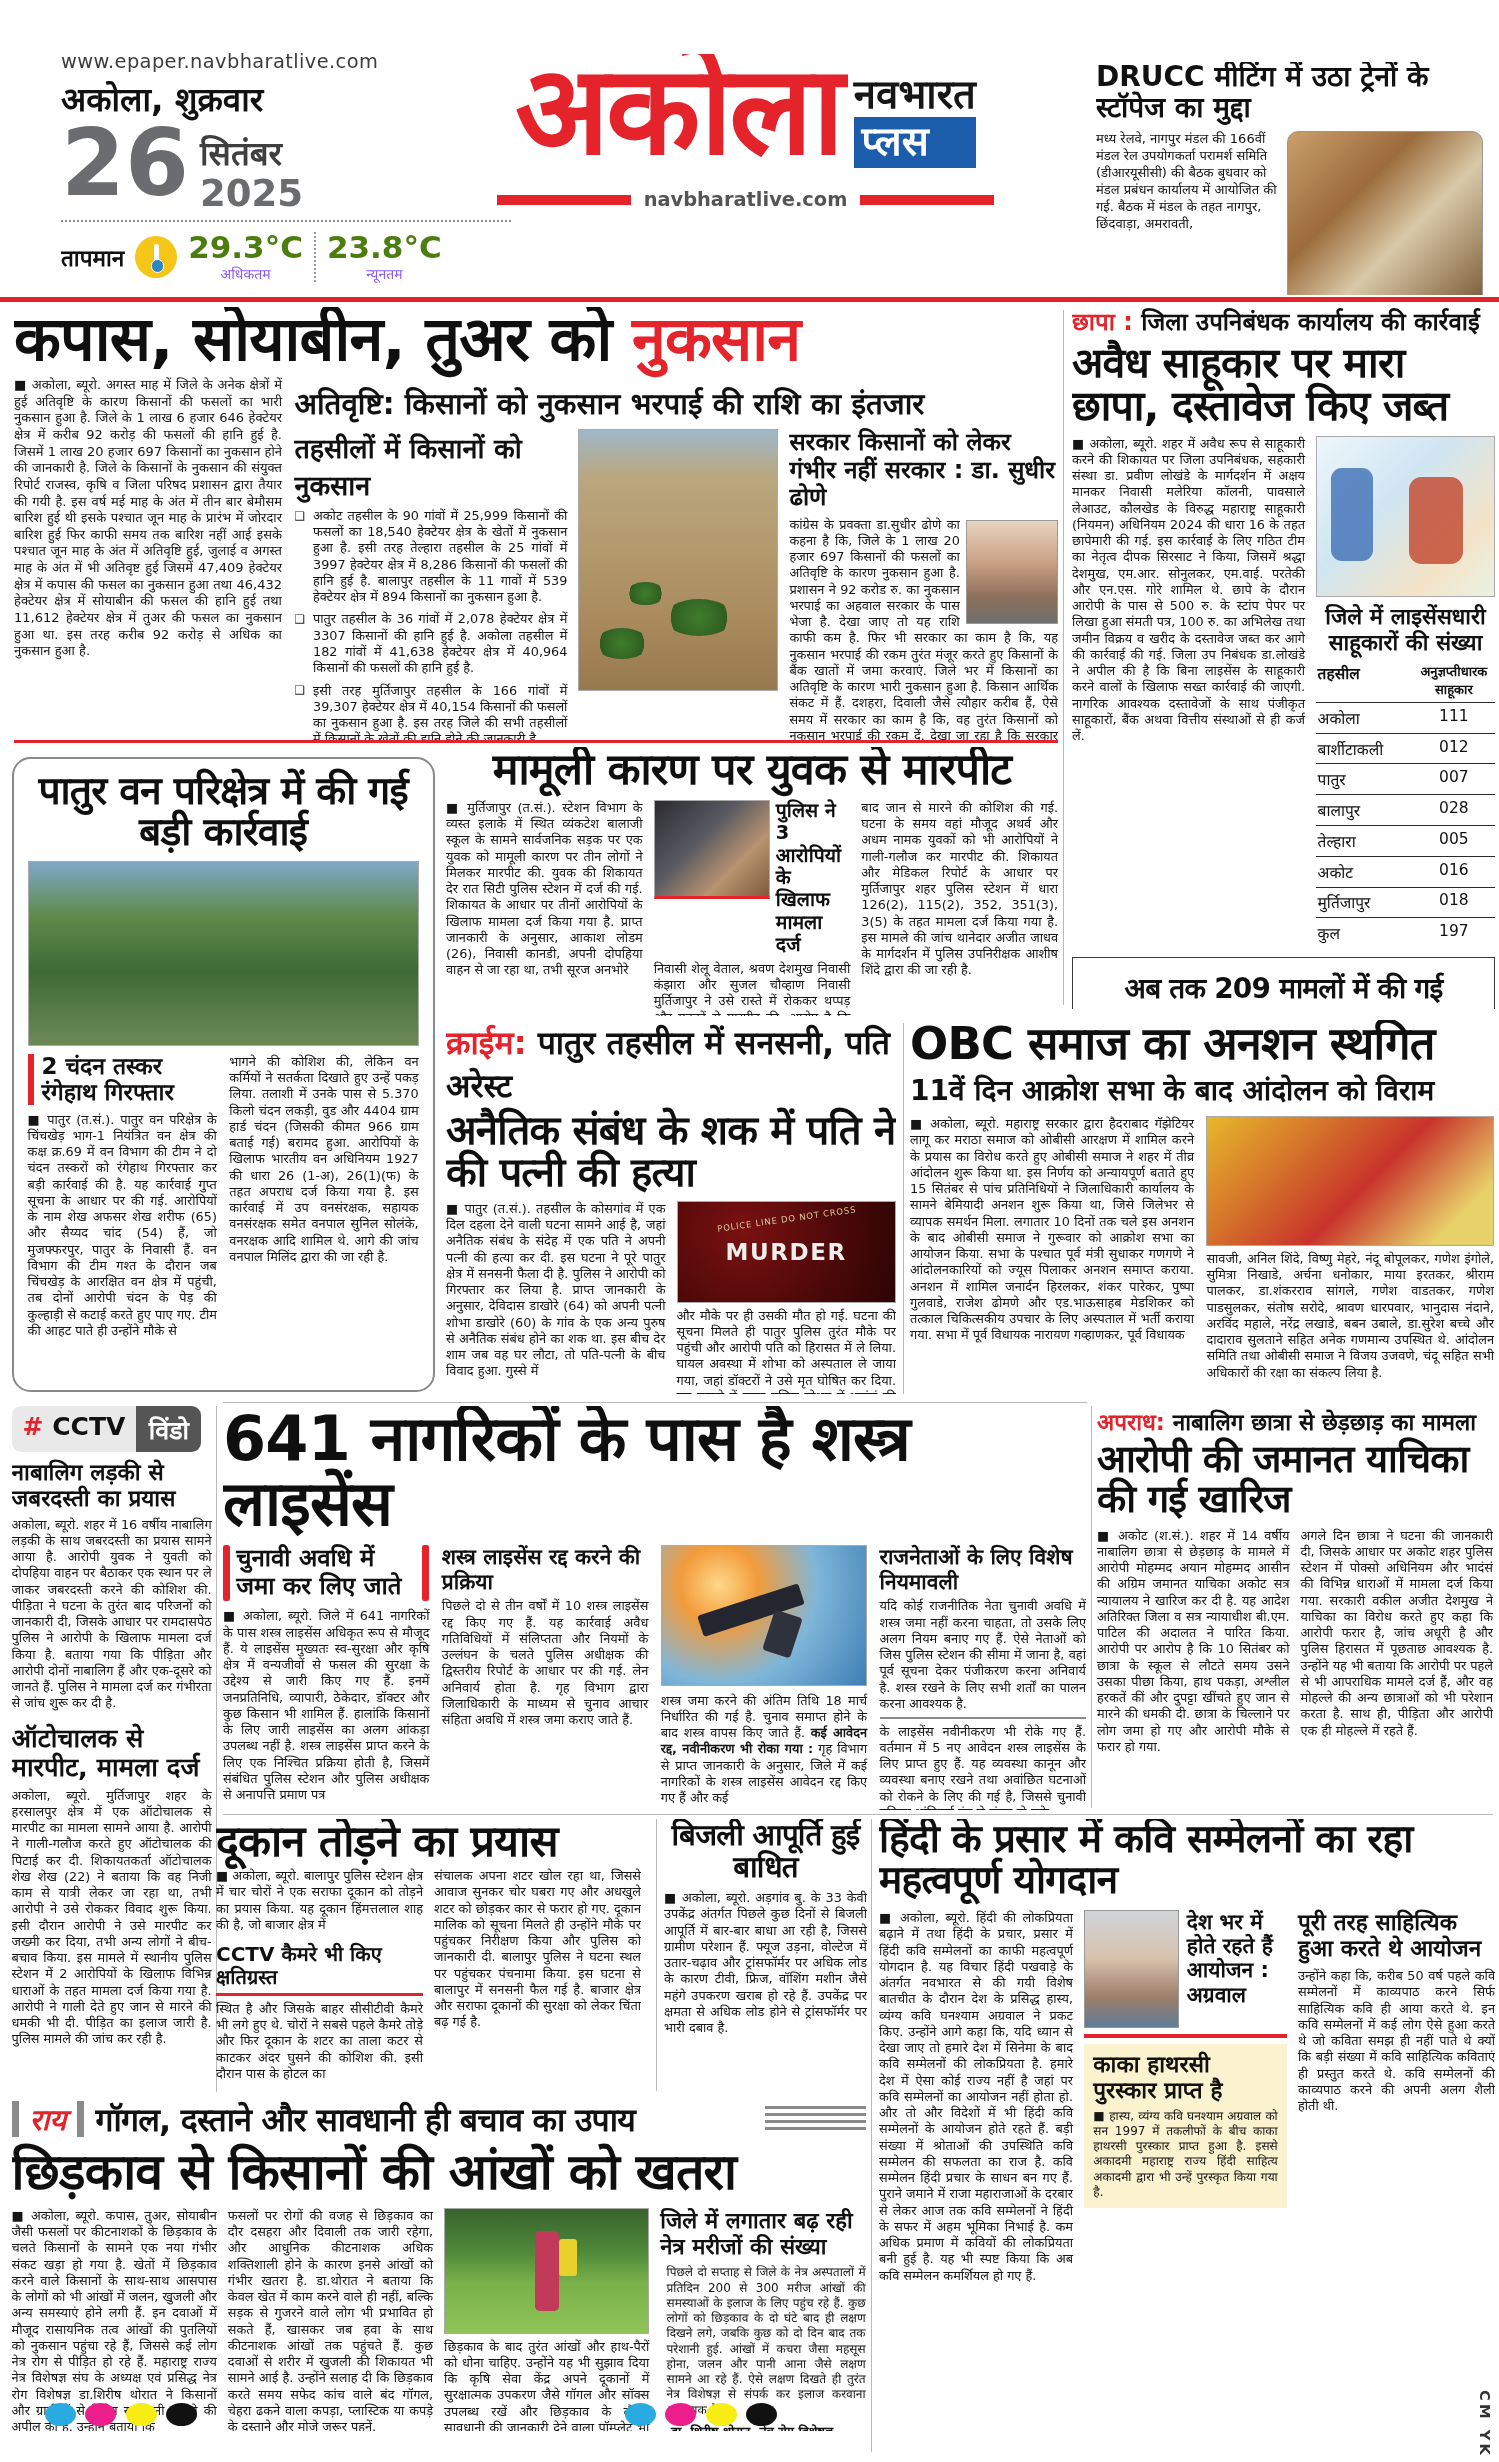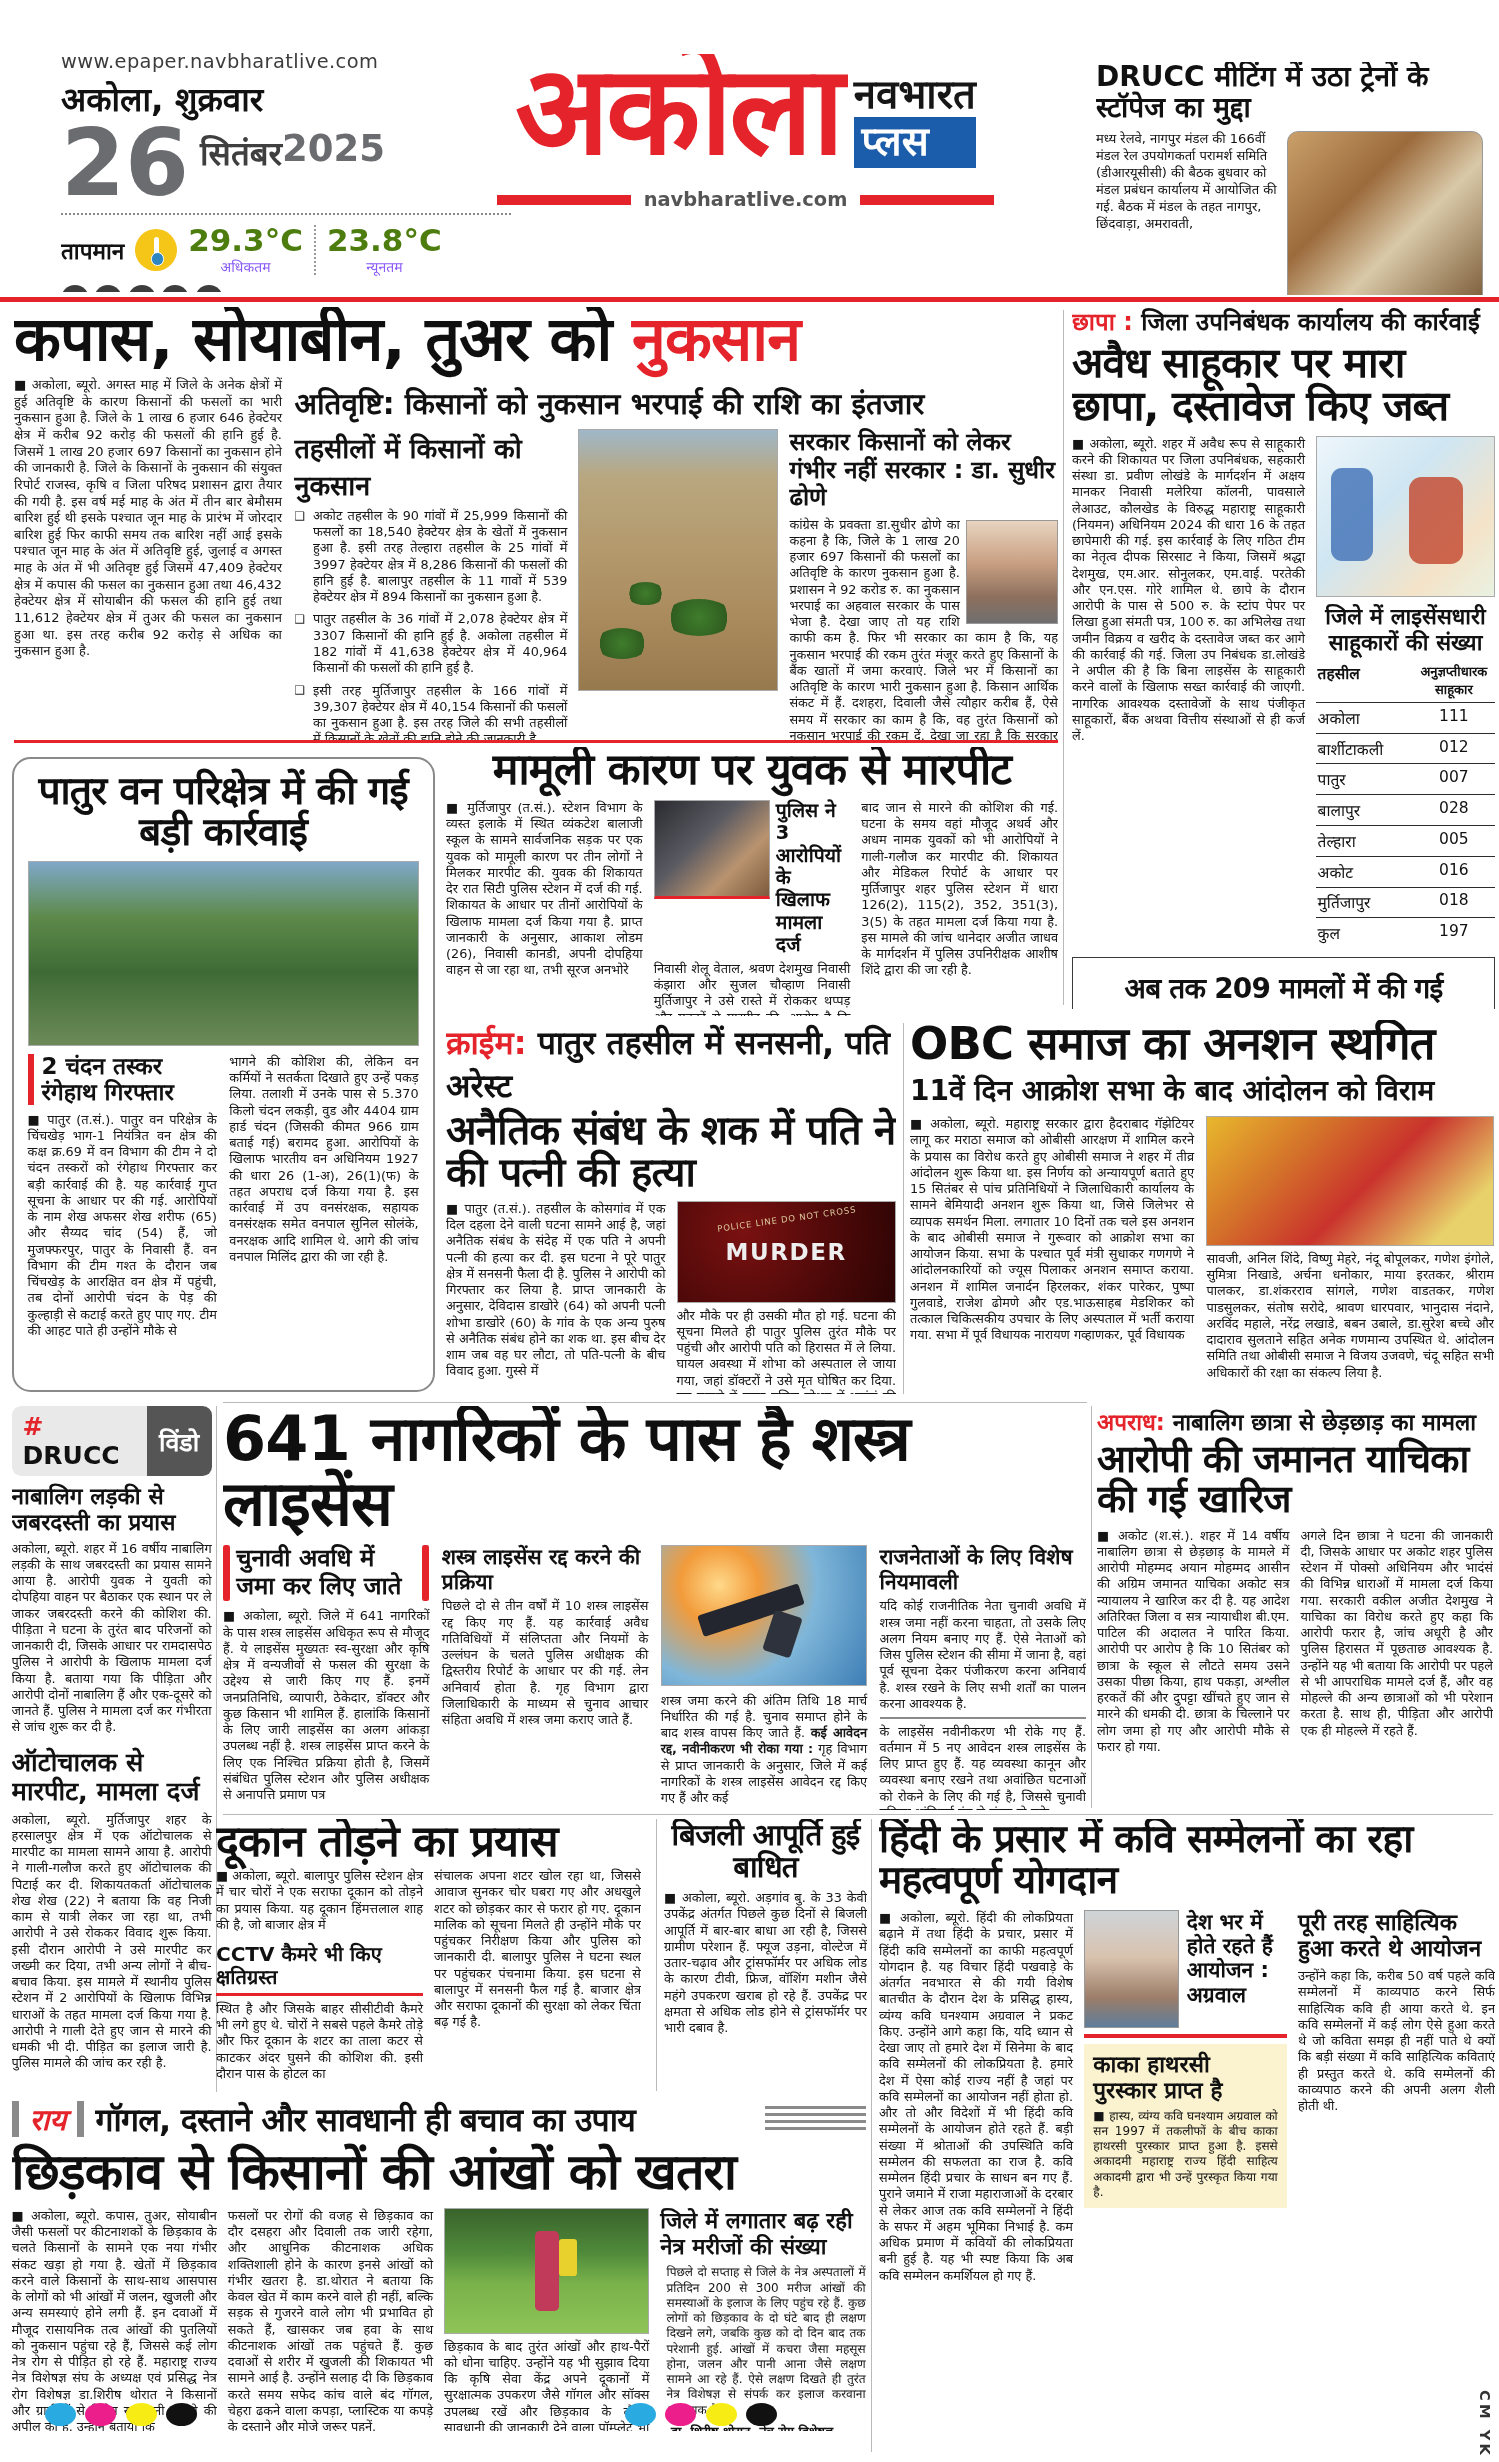--- a/index.html
+++ b/index.html
@@ -14,21 +14,21 @@
   .vline { position:absolute; width:0.8px; background:#b9b9b9; }
   .hline { position:absolute; height:0.8px; background:#b9b9b9; }
   .photo { position:relative; border:0.8px solid #aaa; }
   .cap-head { font-weight:bold; line-height:1.15; color:#0f0f0f; }
 
   
   .site-url { font-size:19.4px; color:#3c3c3c; letter-spacing:0.4px; }
   .cityday { font-size:33px; font-weight:bold; margin-top:3.1px; }
   .daterow { display:flex; align-items:flex-start; gap:11px; margin-top:1.6px; }
   .bigday { font-size:92px; font-weight:bold; color:#6b6c6f; line-height:0.9; }
-  .monyr { display:flex; flex-direction:row; margin-top:7.8px; }
+  .monyr { display:flex; flex-direction:column; margin-top:7.8px; }
   .mon { font-size:33px; font-weight:bold; color:#3f3f3f; }
   .yr  { font-size:37px; font-weight:bold; color:#6b6c6f; line-height:1; }
   .dotsep { border-bottom:2.3px dotted #8a8a8a; width:466px; margin:7.8px 0 9.3px 0; }
   .temprow { display:flex; align-items:center; gap:11px; }
   .templabel { font-size:22.5px; font-weight:bold; }
   .thermo { width:42px; height:42px; border-radius:50%; background:#f5c518; position:relative; flex:0 0 auto; }
   .thermo::before { content:""; position:absolute; left:18.6px; top:7.8px; width:5.4px; height:18.6px; background:#fff; border-radius:3.1px; }
   .thermo::after { content:""; position:absolute; left:15.5px; top:23px; width:11.6px; height:11.6px; background:#2e86c1; border-radius:50%; border:1.6px solid #fff; }
   .tval { font-size:31px; font-weight:bold; color:#4d7c0f; line-height:1; }
   .tsub { font-size:14px; text-align:center; color:#8b5cf6; margin-top:1.6px; }
@@ -403,21 +403,21 @@
         <div class="obc-photo photo"></div>
         <div class="small-t">सावजी, अनिल शिंदे, विष्णु मेहरे, नंदू बोपूलकर, गणेश इंगोले, सुमित्रा निखाडे, अर्चना धनोकार, माया इरतकर, श्रीराम पालकर, डा.शंकरराव सांगले, गणेश वाडतकर, गणेश पाडसुलकर, संतोष सरोदे, श्रावण धारपवार, भानुदास नंदाने, अरविंद महाले, नरेंद्र लखाडे, बबन उबाले, डा.सुरेश बच्चे और दादाराव सुलताने सहित अनेक गणमान्य उपस्थित थे. आंदोलन समिति तथा ओबीसी समाज ने विजय उजवणे, चंदू सहित सभी अधिकारों की रक्षा का संकल्प लिया है.</div>
       </div>
     </div>
   </div>
 
   <div class="hline" style="left:223px; top:1402px; width:864px;"></div>
 
   <div class="sec" style="left:11.6px; top:1406px; width:200px; height:688px;">
     <div class="nw-head">
-      <span class="nw-left"><span class="red">#</span> <span>DRUCC</span></span>
+      <span class="nw-left"><span class="red">#</span> <span>CCTV</span></span>
       <span class="nw-right">विंडो</span>
     </div>
     <div class="nw-h">नाबालिग लड़की से जबरदस्ती का प्रयास</div>
     <div class="small-t">अकोला, ब्यूरो. शहर में 16 वर्षीय नाबालिग लड़की के साथ जबरदस्ती का प्रयास सामने आया है. आरोपी युवक ने युवती को दोपहिया वाहन पर बैठाकर एक स्थान पर ले जाकर जबरदस्ती करने की कोशिश की. पीड़िता ने घटना के तुरंत बाद परिजनों को जानकारी दी, जिसके आधार पर रामदासपेठ पुलिस ने आरोपी के खिलाफ मामला दर्ज किया है. बताया गया कि पीड़िता और आरोपी दोनों नाबालिग हैं और एक-दूसरे को जानते हैं. पुलिस ने मामला दर्ज कर गंभीरता से जांच शुरू कर दी है.</div>
     <div class="nw-h" style="margin-top:12.4px; font-size:25.6px;">ऑटोचालक से मारपीट, मामला दर्ज</div>
     <div class="small-t">अकोला, ब्यूरो. मुर्तिजापुर शहर के हरसालपुर क्षेत्र में एक ऑटोचालक से मारपीट का मामला सामने आया है. आरोपी ने गाली-गलौज करते हुए ऑटोचालक की पिटाई कर दी. शिकायतकर्ता ऑटोचालक शेख शेख (22) ने बताया कि वह निजी काम से यात्री लेकर जा रहा था, तभी आरोपी ने उसे रोककर विवाद शुरू किया. इसी दौरान आरोपी ने उसे मारपीट कर जख्मी कर दिया, तभी अन्य लोगों ने बीच-बचाव किया. इस मामले में स्थानीय पुलिस स्टेशन में 2 आरोपियों के खिलाफ विभिन्न धाराओं के तहत मामला दर्ज किया गया है. आरोपी ने गाली देते हुए जान से मारने की धमकी भी दी. पीड़ित का इलाज जारी है. पुलिस मामले की जांच कर रही है.</div>
   </div>
 
   <div class="vline" style="left:216px; top:1406px; height:686px;"></div>
 

